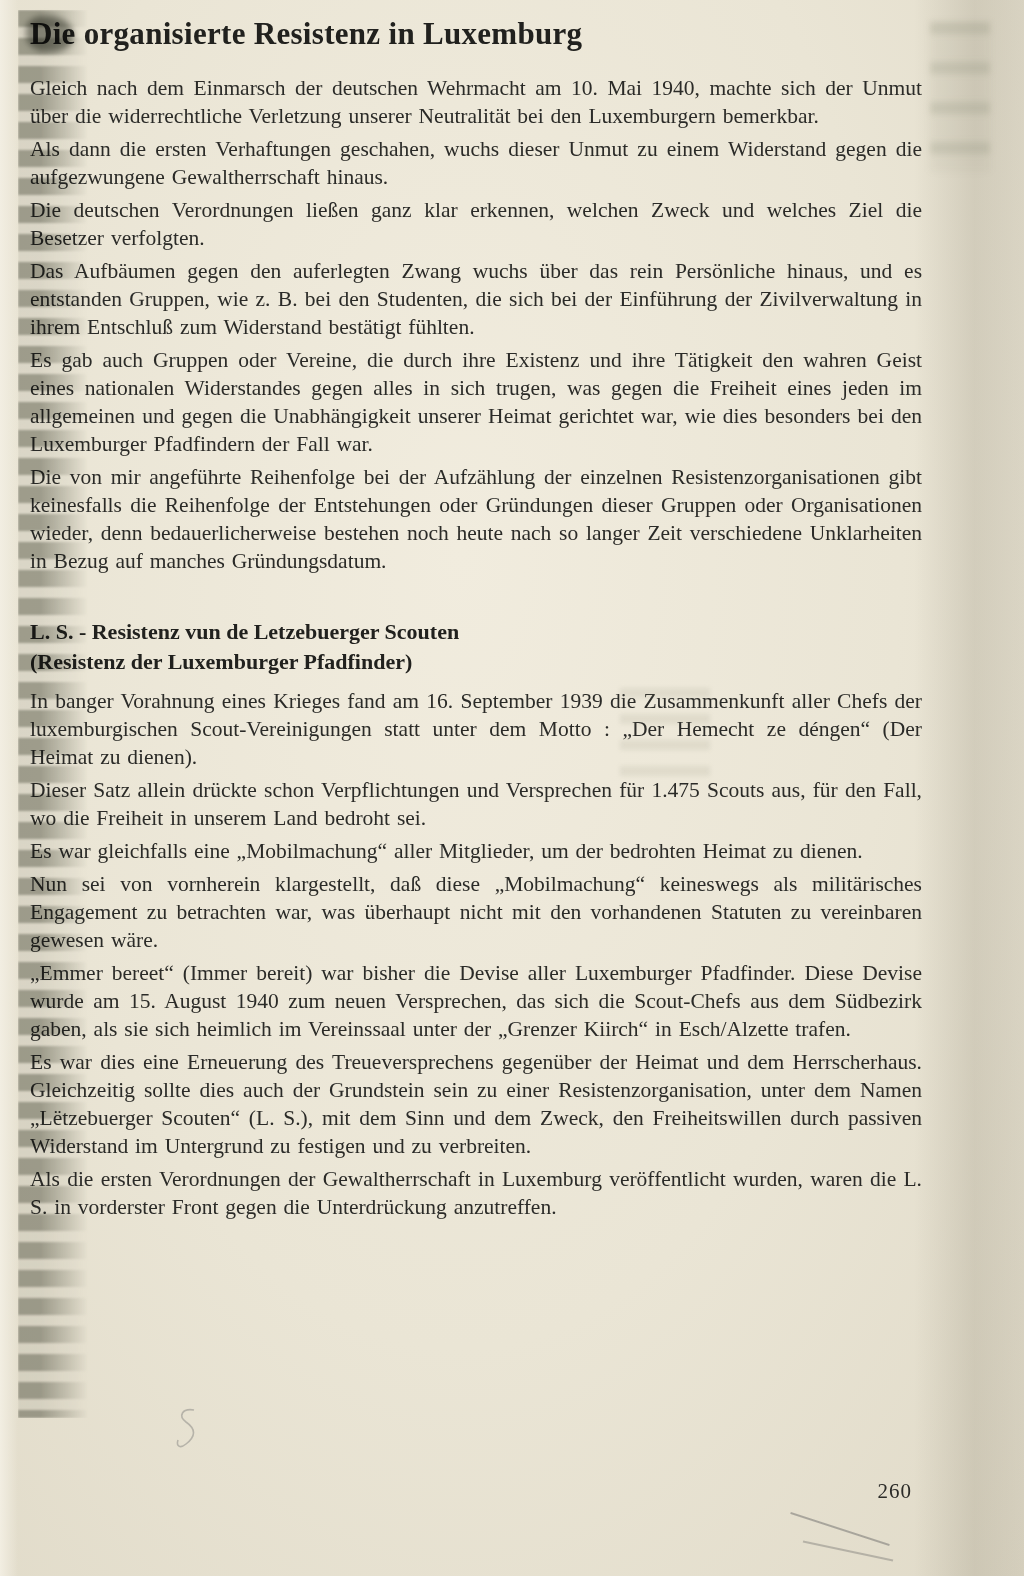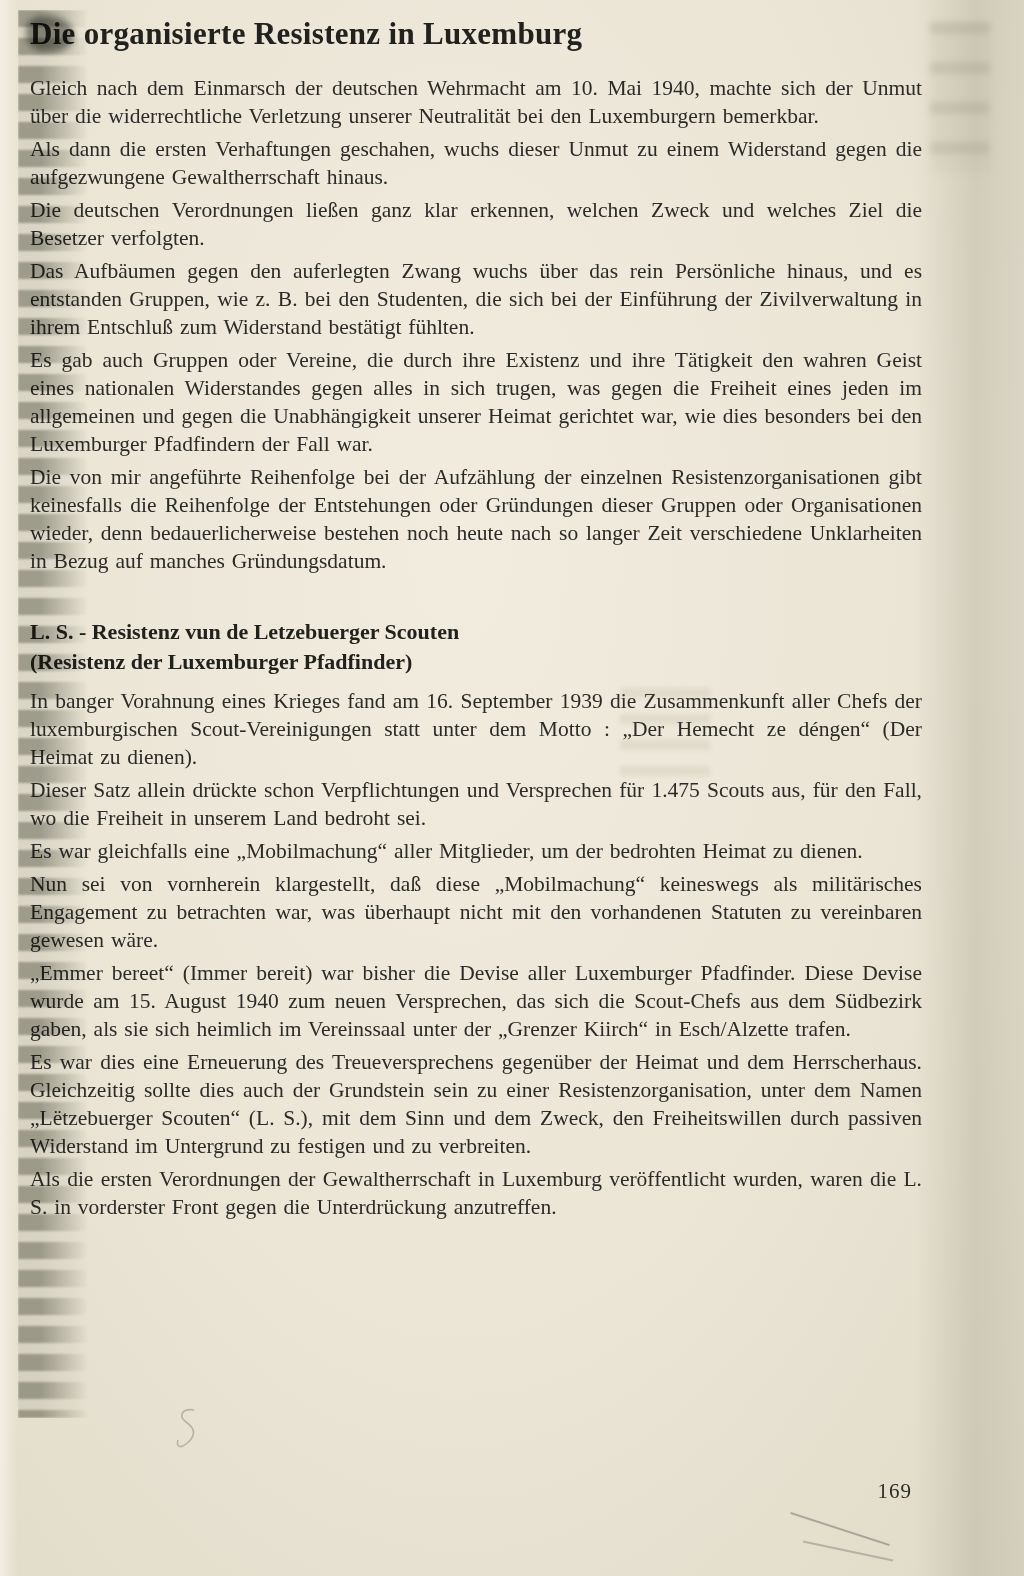--- a/index.html
+++ b/index.html
@@ -132,21 +132,21 @@
       <p>In banger Vorahnung eines Krieges fand am 16. September 1939 die Zusammenkunft aller Chefs der luxemburgischen Scout-Vereinigungen statt unter dem Motto : „Der Hemecht ze déngen“ (Der Heimat zu dienen).</p>
       <p>Dieser Satz allein drückte schon Verpflichtungen und Versprechen für 1.475 Scouts aus, für den Fall, wo die Freiheit in unserem Land bedroht sei.</p>
       <p>Es war gleichfalls eine „Mobilmachung“ aller Mitglieder, um der bedrohten Heimat zu dienen.</p>
       <p>Nun sei von vornherein klargestellt, daß diese „Mobilmachung“ keineswegs als militärisches Engagement zu betrachten war, was überhaupt nicht mit den vorhandenen Statuten zu vereinbaren gewesen wäre.</p>
       <p>„Emmer bereet“ (Immer bereit) war bisher die Devise aller Luxemburger Pfadfinder. Diese Devise wurde am 15. August 1940 zum neuen Versprechen, das sich die Scout-Chefs aus dem Südbezirk gaben, als sie sich heimlich im Vereinssaal unter der „Grenzer Kiirch“ in Esch/Alzette trafen.</p>
       <p>Es war dies eine Erneuerung des Treueversprechens gegenüber der Heimat und dem Herrscherhaus. Gleichzeitig sollte dies auch der Grundstein sein zu einer Resistenzorganisation, unter dem Namen „Lëtzebuerger Scouten“ (L. S.), mit dem Sinn und dem Zweck, den Freiheitswillen durch passiven Widerstand im Untergrund zu festigen und zu verbreiten.</p>
       <p>Als die ersten Verordnungen der Gewaltherrschaft in Luxemburg veröffentlicht wurden, waren die L. S. in vorderster Front gegen die Unterdrückung anzutreffen.</p>
     </div>
   </div>
 
-  <div class="page-number">169</div>
+  <div class="page-number">260</div>
 
   <div class="edge-left"></div>
   <div class="edge-right"></div>
   <div class="smudge-left"></div>
   <div class="blob-title"></div>
   <div class="bleed-right"></div>
   <div class="blotch-mid"></div>
   <svg class="squiggle" width="30" height="46" viewBox="0 0 30 46">
     <path d="M22,4 C10,2 6,10 14,16 C24,23 24,30 14,38 C8,43 4,40 6,34" stroke="rgba(110,110,110,0.4)" stroke-width="1.6" fill="none"></path>
   </svg>

